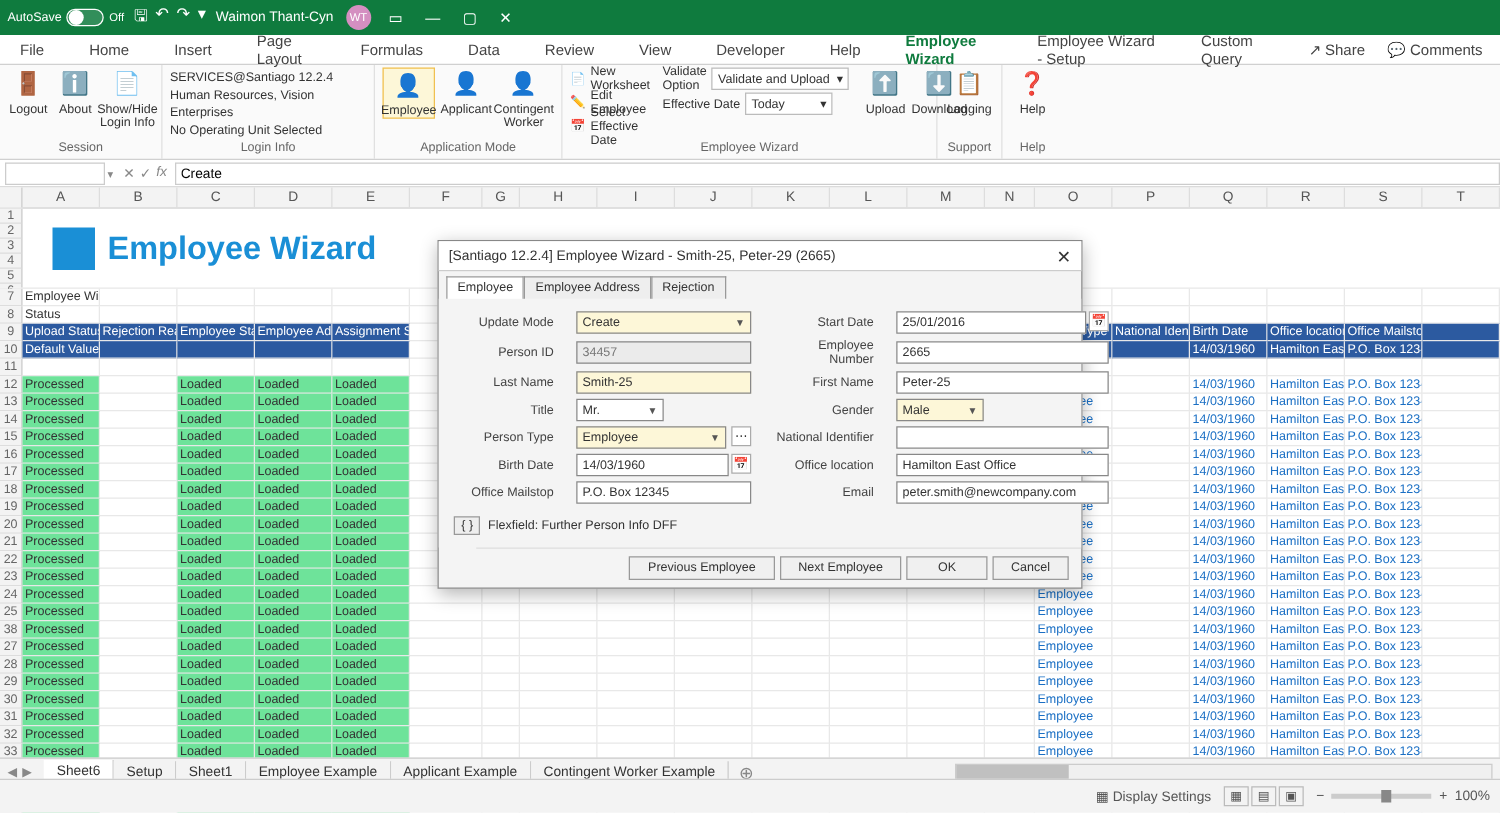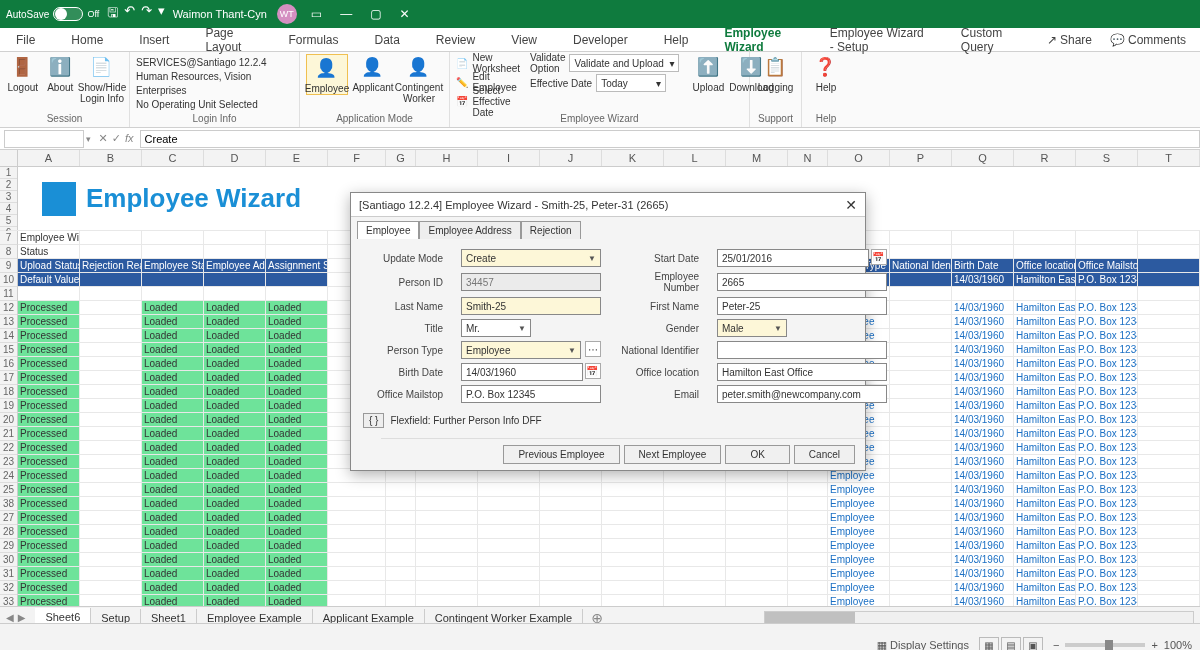--- a/index.html
+++ b/index.html
@@ -81,21 +81,21 @@
 
 .sheettabs { position:absolute; bottom:22px; left:0; right:0; height:22px; background:#f3f3f3; border-top:1px solid #ccc; display:flex; align-items:center; padding-left:6px; gap:0; }
 .sheet-nav { display:flex; gap:4px; color:#888; font-size:10px; padding-right:10px; }
 .stab { padding:3px 10px; font-size:11px; border-right:1px solid #ccc; background:#f3f3f3; cursor:pointer; }
 .stab.active { background:#fff; border-bottom:2px solid #0369a1; }
 .addsheet { padding:0 8px; font-size:14px; color:#888; }
 .hscroll { margin-left:auto; width:430px; height:14px; border:1px solid #ccc; background:#f0f0f0; position:relative; margin-right:6px; }
 .hscroll-thumb { position:absolute; left:0; top:0; height:100%; width:90px; background:#c0c0c0; }
 
 
-.statusbar { position:absolute; bottom:0; left:0; right:0; height:22px; background:#f3f3f3; border-top:1px solid #ccc; display:flex; align-items:flex-start; padding:13px 8px; font-size:11px; color:#555; }
+.statusbar { position:absolute; bottom:0; left:0; right:0; height:22px; background:#f3f3f3; border-top:1px solid #ccc; display:flex; align-items:center; padding:13px 8px; font-size:11px; color:#555; }
 .statusbar .right { margin-left:auto; display:flex; align-items:center; gap:10px; }
 .viewbtns { display:flex; gap:2px; }
 .vb { width:20px; height:16px; border:1px solid #bbb; display:flex; align-items:center; justify-content:center; font-size:10px; }
 .zoom { display:flex; align-items:center; gap:6px; }
 .zslider { width:80px; height:4px; background:#ccc; position:relative; }
 .zslider::after { content:""; position:absolute; left:50%; top:-3px; width:8px; height:10px; background:#888; }
 
 .col-A{width:62px}.col-B{width:62px}.col-C{width:62px}.col-D{width:62px}.col-E{width:62px}.col-F{width:58px}.col-G{width:30px}.col-H{width:62px}.col-I{width:62px}.col-J{width:62px}.col-K{width:62px}.col-L{width:62px}.col-M{width:62px}.col-N{width:40px}.col-O{width:62px}.col-P{width:62px}.col-Q{width:62px}.col-R{width:62px}.col-S{width:62px}.col-T{width:62px}
 </style>
 </head>
@@ -987,21 +987,21 @@
       <div class="cell col-P"></div>
       <div class="cell col-Q link">14/03/1960</div>
       <div class="cell col-R link">Hamilton East O</div>
       <div class="cell col-S link">P.O. Box 12345</div>
       <div class="cell col-T"></div>
     </div>
   </div>
 
 <div class="dialog">
   <div class="dlg-title">
-    <span>[Santiago 12.2.4] Employee Wizard - Smith-25, Peter-31 (2665)</span>
+    <span>[Santiago 12.2.4] Employee Wizard - Smith-25, Peter-29 (2665)</span>
     <span class="dlg-close">✕</span>
   </div>
   <div class="dlg-tabs" id="dlgtabs">
       <div class="dlg-tab active">Employee</div>
       <div class="dlg-tab">Employee Address</div>
       <div class="dlg-tab">Rejection</div>
     </div>
   <div class="dlg-body">
     <div class="form-grid">
       <label>Update Mode</label>

